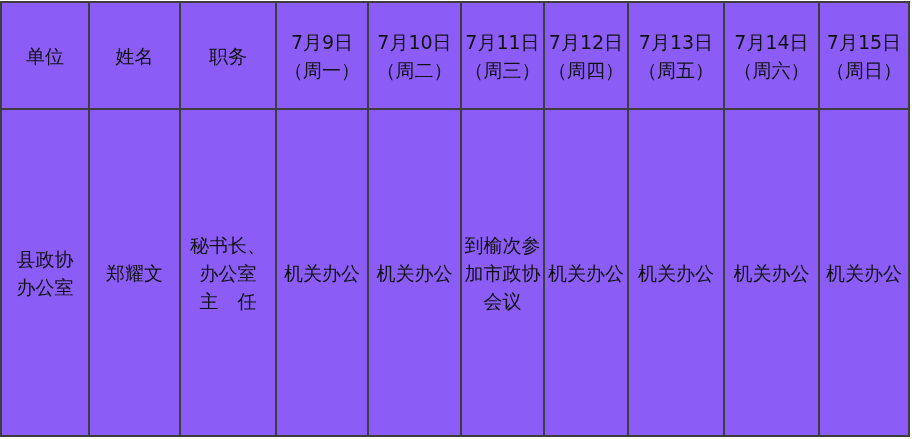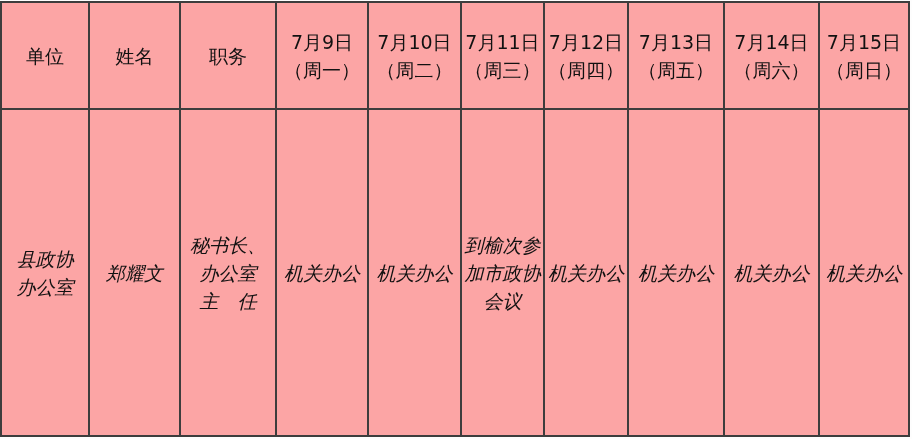--- a/index.html
+++ b/index.html
@@ -14,37 +14,37 @@
     height: 439px;
     background: #fdfdfd;
     overflow: hidden;
   }
   table.schedule {
     border-collapse: collapse;
     table-layout: fixed;
     width: 908px;
     height: 436px;
     margin: 1px 0 0 0;
-    background: #fca5a5;
+    background: #8b5cf6;
   }
   table.schedule th,
   table.schedule td {
     border: 2px solid #3d3d3d;
     text-align: center;
     vertical-align: middle;
     white-space: pre-line;
     font-size: 19px;
     line-height: 28px;
     font-weight: normal;
     color: #111111;
     padding: 2px;
     overflow: hidden;
   }
   tr.header-row { height: 107px; }
-  tr.body-row   { height: 327px; font-style: italic; }
+  tr.body-row   { height: 327px; }
 </style>
 </head>
 <body>
 
 <div class="sheet">
   <table class="schedule">
     <colgroup>
       <col style="width:88px">
       <col style="width:91px">
       <col style="width:96px">

